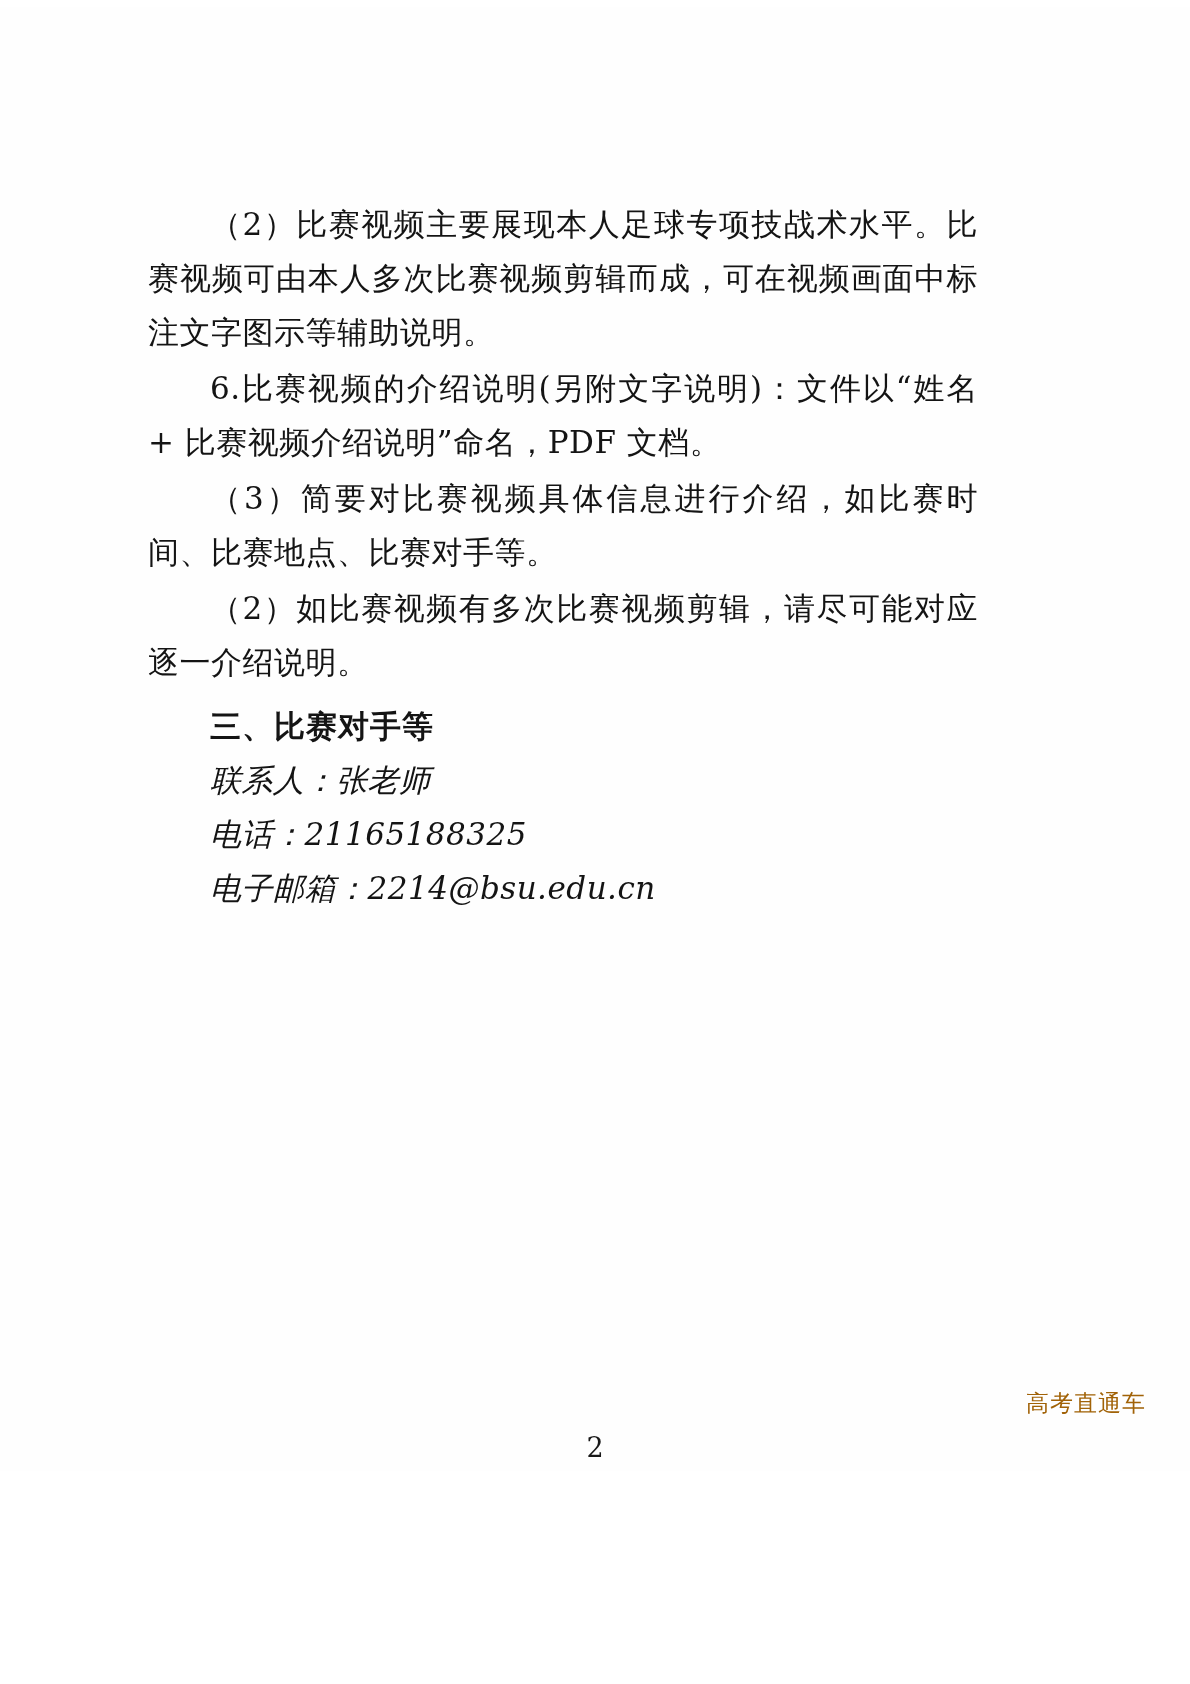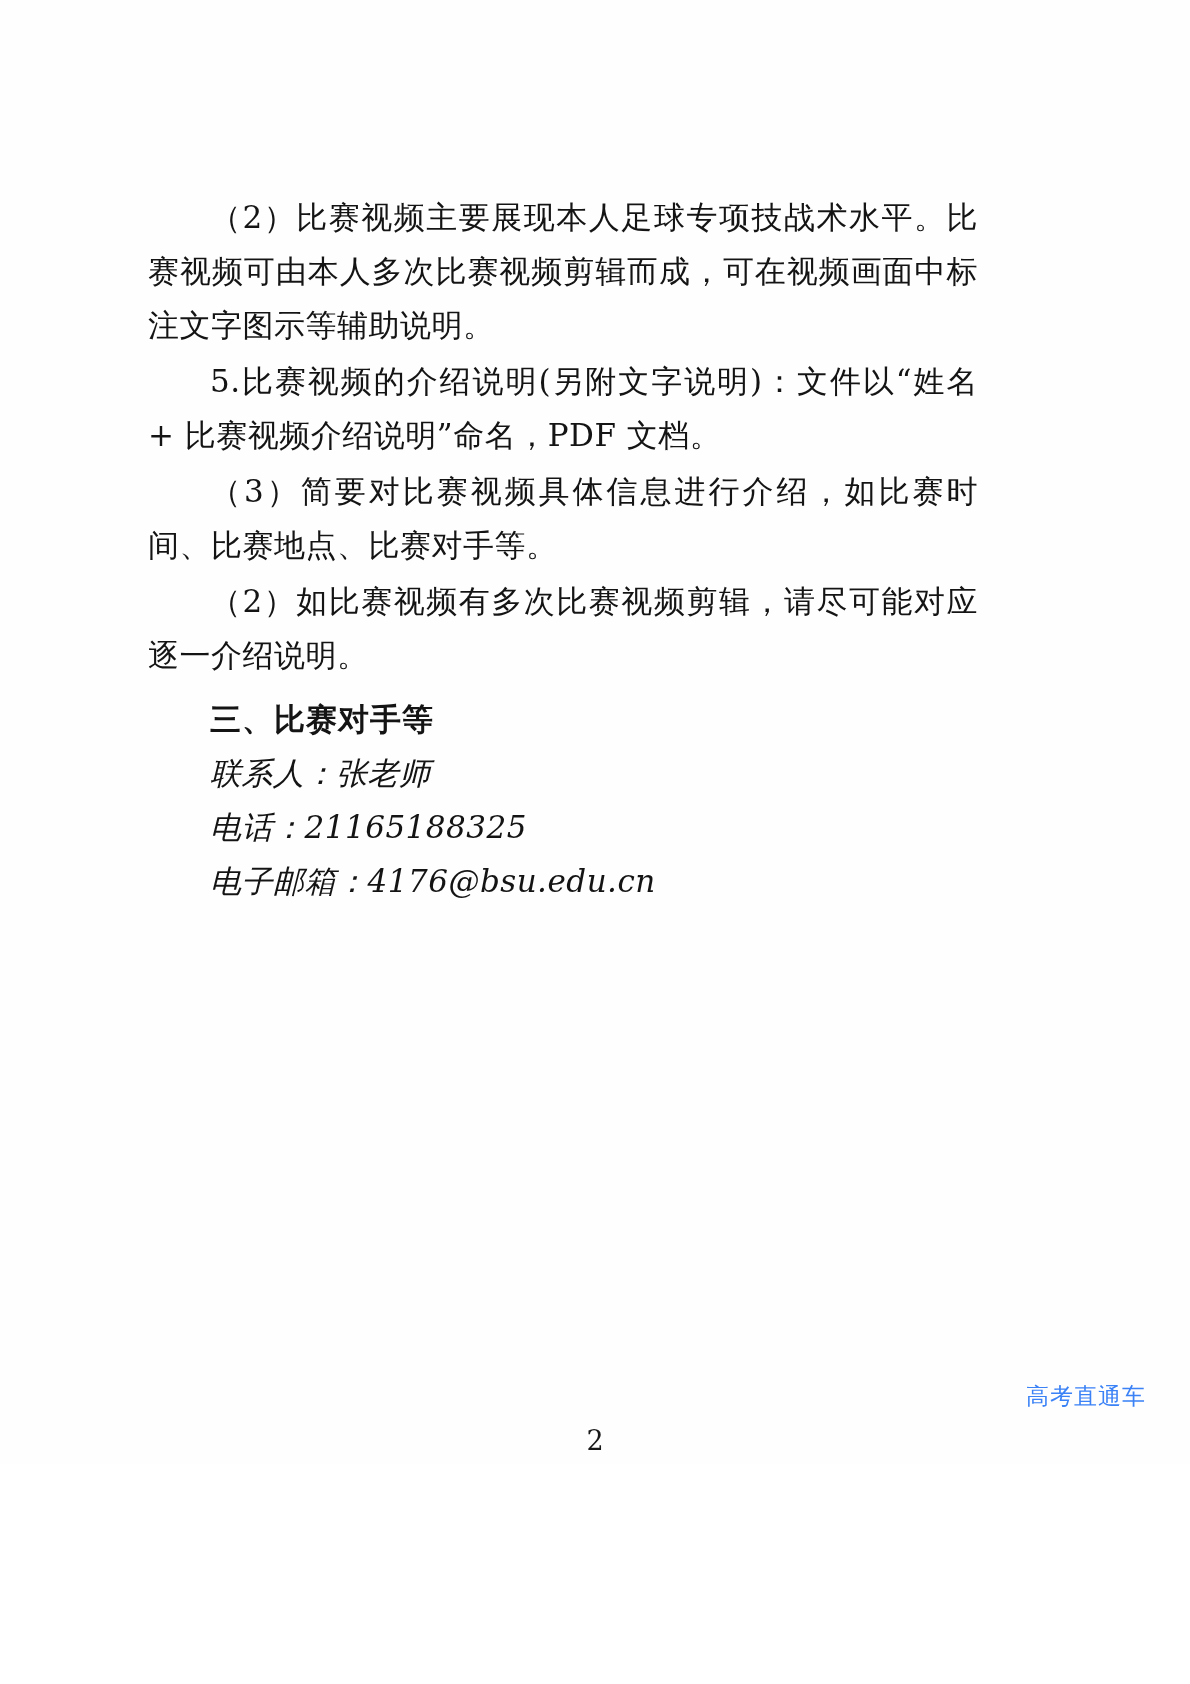--- a/index.html
+++ b/index.html
@@ -11,21 +11,21 @@
     width: 1190px;
     height: 1684px;
     position: relative;
     font-family: "DejaVu Serif", "Liberation Serif", serif;
     color: #141414;
     overflow: hidden;
   }
   .page {
     position: absolute;
     left: 0;
-    top: 0;
+    top: 7px;
     width: 1190px;
     height: 1464px;
     background: #fefefe;
   }
   .content {
     position: absolute;
     left: 148px;
     top: 190px;
     width: 830px;
   }
@@ -65,39 +65,39 @@
     text-align: center;
     font-size: 27px;
     font-family: "DejaVu Serif", "Liberation Serif", serif;
     color: #181818;
   }
   .watermark {
     position: absolute;
     right: 44px;
     bottom: 52px;
     font-size: 23px;
-    color: #3b82f6;
+    color: #a16207;
     font-family: "DejaVu Sans", "Liberation Sans", sans-serif;
     letter-spacing: 1px;
   }
 </style>
 </head>
 <body>
 
 <div class="page">
   <div class="content">
 
     <p class="para indent">（2）比赛视频主要展现本人足球专项技战术水平。比赛视频可由本人多次比赛视频剪辑而成，可在视频画面中标注文字图示等辅助说明。</p>
-    <p class="para indent">5.比赛视频的介绍说明(另附文字说明)：文件以“姓名 + 比赛视频介绍说明”命名，PDF 文档。</p>
+    <p class="para indent">6.比赛视频的介绍说明(另附文字说明)：文件以“姓名 + 比赛视频介绍说明”命名，PDF 文档。</p>
     <p class="para indent">（3）简要对比赛视频具体信息进行介绍，如比赛时间、比赛地点、比赛对手等。</p>
     <p class="para indent">（2）如比赛视频有多次比赛视频剪辑，请尽可能对应逐一介绍说明。</p>
 
     <h2 class="section-heading">三、比赛对手等</h2>
 
     <p class="contact-line">联系人：张老师</p>
     <p class="contact-line">电话：21165188325</p>
-    <p class="contact-line">电子邮箱：4176@bsu.edu.cn</p>
+    <p class="contact-line">电子邮箱：2214@bsu.edu.cn</p>
 
   </div>
 
   <div class="page-number">2</div>
   <div class="watermark">高考直通车</div>
 </div>
 
 </body></html>

